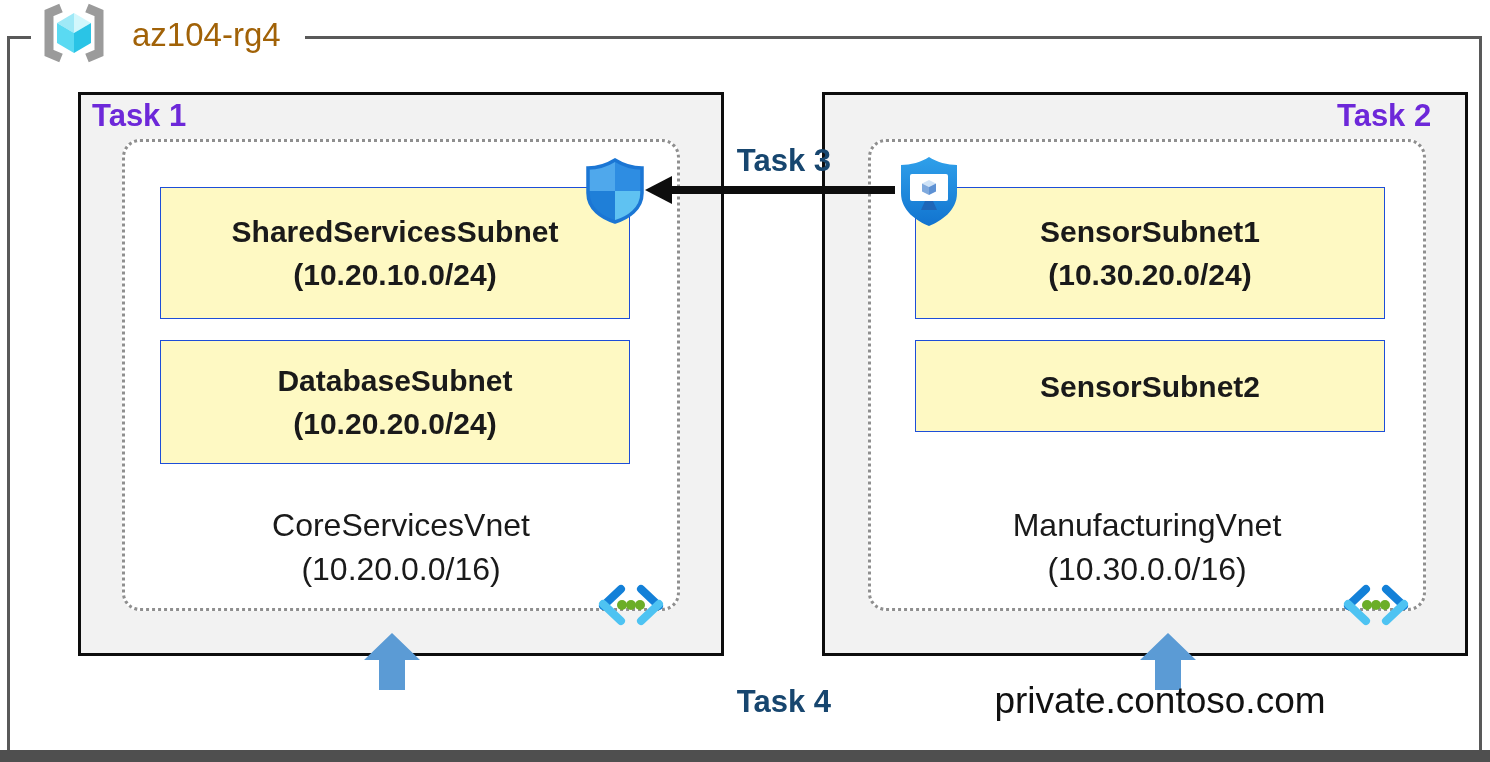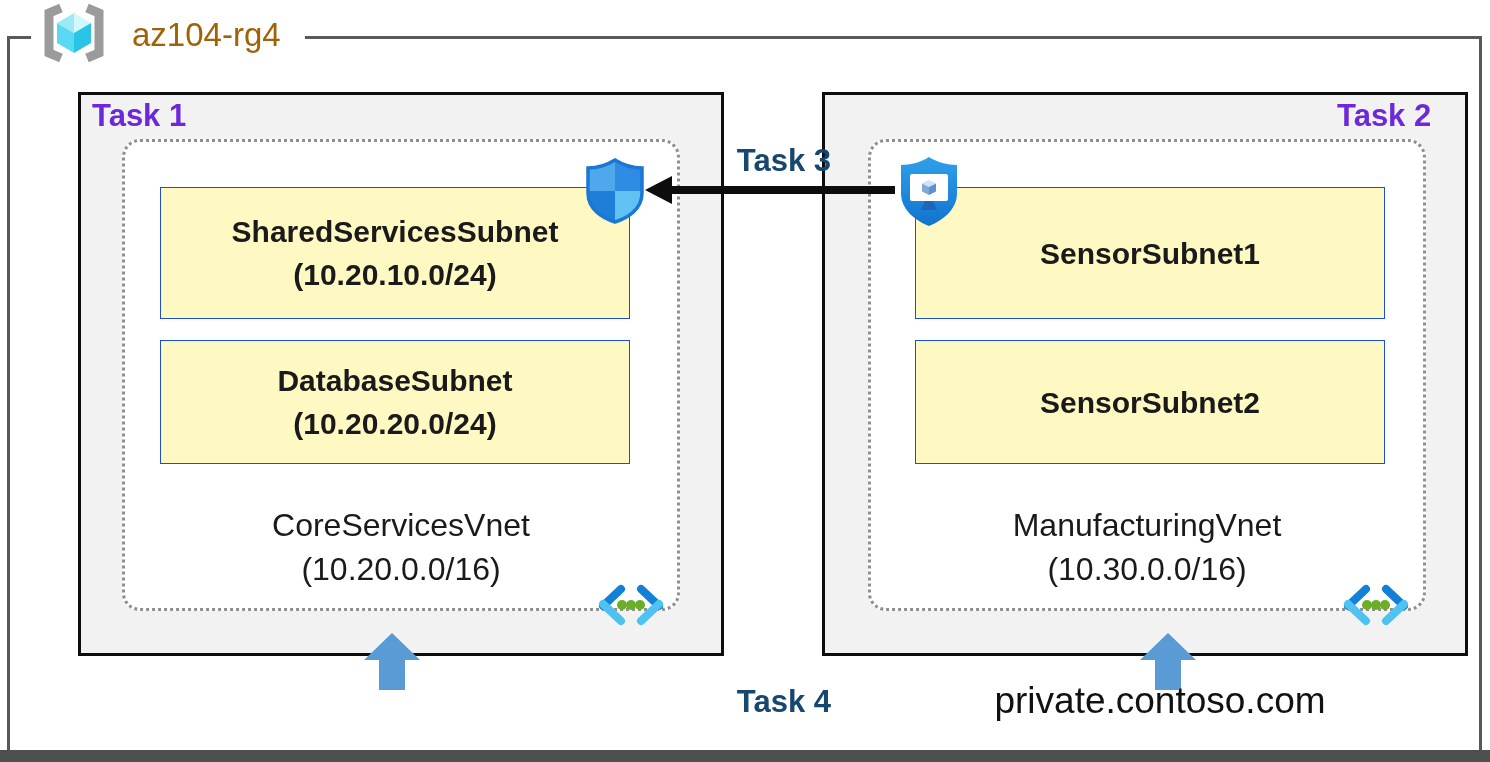--- a/index.html
+++ b/index.html
@@ -84,22 +84,23 @@
       <circle cx="44" cy="22" r="5" fill="#6BAE28"></circle>
     </svg>
   </div>
 
   <div class="task-box" style="left:822px;"></div>
   <div class="task-label" style="left:1337px;top:98px;">Task 2</div>
   <div class="vnet-boundary" style="left:868px;"></div>
 
   <div class="subnet" style="left:915px;top:187px;height:132px;">
     <span>SensorSubnet1</span>
+    <span>(10.30.20.0/24)</span>
   </div>
-  <div class="subnet" style="left:915px;top:340px;height:124px;">
+  <div class="subnet" style="left:915px;top:340px;height:92px;">
     <span>SensorSubnet2</span>
   </div>
 
   <div class="vnet-caption" style="left:868px;">
     <div>ManufacturingVnet</div>
     <div>(10.30.0.0/16)</div>
   </div>
 
   <div class="icon" style="left:1341px;top:583px;">
     <svg width="70" height="44" viewBox="0 0 70 44">

